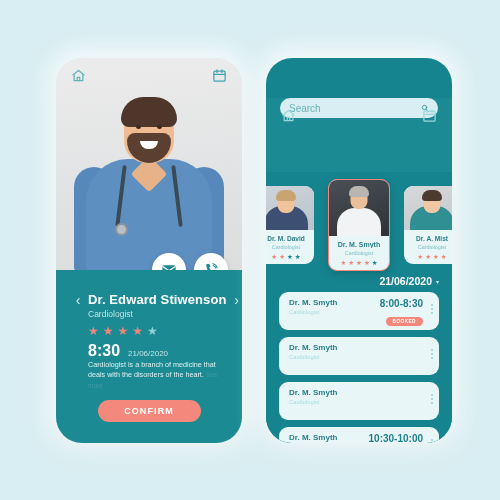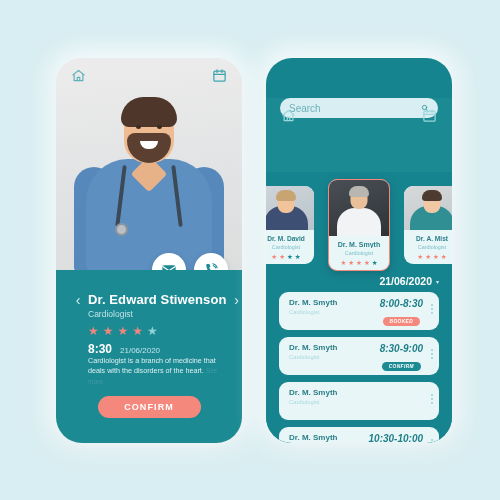--- a/index.html
+++ b/index.html
@@ -139,21 +139,21 @@
   }
   .d-spec {
     color: #bfe4e8; font-size: 8.5px; margin: 2px 0 0 15px;
   }
   .stars { display: flex; gap: 4px; margin: 6px 0 0 15px; }
   .star { font-size: 12px; line-height: 1; color: #f0867c; }
   .star.off { color: #8fd3d8; }
   .timerow {
     display: flex; align-items: baseline; gap: 8px; margin: 5px 0 0 15px;
   }
-  .d-time { color: #fff; font-size: 12px; font-weight: bold; }
+  .d-time { color: #fff; font-size: 16px; font-weight: bold; }
   .d-date { color: #bfe4e8; font-size: 8px; }
   .about-lbl { color: #4fa7ae; font-size: 8px; margin: 9px 0 2px 15px; }
   .about-txt {
     color: #ddf0f2; font-size: 7.2px; line-height: 1.45;
     margin-left: 15px; max-width: 142px;
   }
   .seemore { color: #3f9aa2; font-size: 6.5px; }
   .confirm-btn {
     display: block; margin: 9px auto 0 auto;
     width: 103px; height: 22px;
@@ -251,21 +251,21 @@
     position: relative;
     height: 38px;
     background: #e9f6f8;
     border-radius: 9px;
     margin-bottom: 7px;
     padding: 6px 16px 0 10px;
     display: flex; justify-content: space-between; align-items: flex-start;
   }
   .ap-name { font-size: 8px; font-weight: bold; color: #2b7f88; }
   .ap-spec { font-size: 5.8px; color: #a8dade; margin-top: 1.5px; }
-  .ap-right { text-align: center; font-style: italic; }
+  .ap-right { text-align: right; }
   .ap-time { font-size: 10px; font-weight: bold; color: #1f7f88; }
   .badge {
     display: inline-block; margin-top: 3px;
     padding: 2px 7px; border-radius: 7px;
     font-size: 4.8px; font-weight: bold; letter-spacing: .4px; color: #fff;
   }
   .badge.booked  { background: #f4887c; }
   .badge.confirm { background: #1b8a93; }
   .kebab {
     position: absolute; right: 6px; top: 12px;
@@ -468,24 +468,20 @@
             <i></i>
             <i></i>
           </div>
       </div>
 
       <div class="appt">
         <div>
           <div class="ap-name">Dr. M. Smyth</div>
           <div class="ap-spec">Cardiologist</div>
         </div>
-        <div class="ap-right">
-          <div class="ap-time">8:30-9:00</div>
-          <span class="badge confirm">CONFIRM</span>
-        </div>
         <div class="kebab">
             <i></i>
             <i></i>
             <i></i>
           </div>
       </div>
 
       <div class="appt">
         <div>
           <div class="ap-name">Dr. M. Smyth</div>

